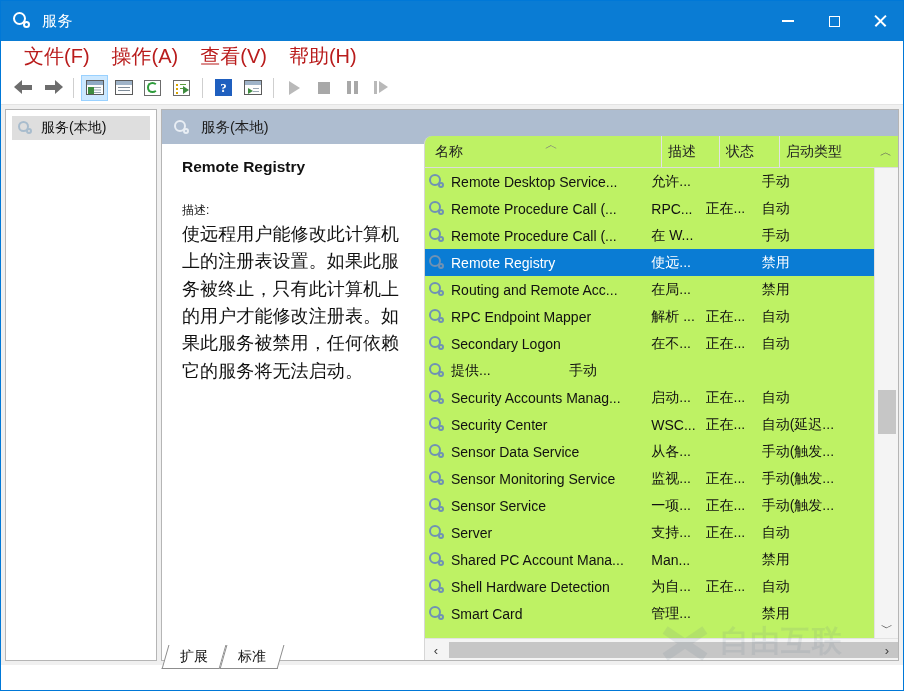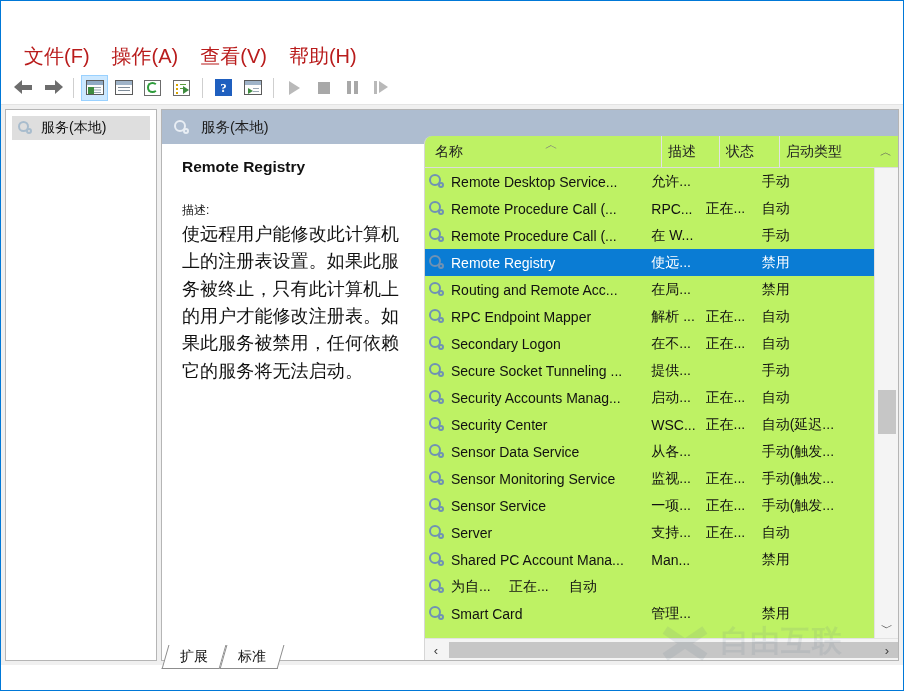--- a/index.html
+++ b/index.html
@@ -388,20 +388,38 @@
   .wm-x:after  { transform: rotate(-34deg); }
   .wm-text {
     font-size: 30px; font-weight: bold; color: #6b7c8c; letter-spacing: 1px;
   }
 </style>
 </head>
 <body>
 
 <div class="window">
 
+  <div class="titlebar">
+    <div class="title-icon">
+      <div class="gear-ring g1"></div>
+      <div class="gear-ring g2"></div>
+    </div>
+    <div class="title-text">服务</div>
+    <div class="win-controls">
+      <div class="win-btn">
+        <div class="glyph-min"></div>
+      </div>
+      <div class="win-btn">
+        <div class="glyph-max"></div>
+      </div>
+      <div class="win-btn close">
+        <div class="glyph-close"></div>
+      </div>
+    </div>
+  </div>
 
   <div class="menubar">
     <div class="menu-item">文件(F)</div>
     <div class="menu-item">操作(A)</div>
     <div class="menu-item">查看(V)</div>
     <div class="menu-item">帮助(H)</div>
   </div>
 
   <div class="toolbar">
     <div class="tb-btn">
@@ -569,21 +587,20 @@
               <div class="cell c-name">Secondary Logon</div>
               <div class="cell c-desc">在不...</div>
               <div class="cell c-state">正在...</div>
               <div class="cell c-start">自动</div>
             </div>
             <div class="row">
               <div class="row-icon">
                 <div class="r1"></div>
                 <div class="r2"></div>
               </div>
-              <div class="cell c-name">Secure Socket Tunneling ...</div>
               <div class="cell c-desc">提供...</div>
               <div class="cell c-state"></div>
               <div class="cell c-start">手动</div>
             </div>
             <div class="row">
               <div class="row-icon">
                 <div class="r1"></div>
                 <div class="r2"></div>
               </div>
               <div class="cell c-name">Security Accounts Manag...</div>
@@ -649,20 +666,21 @@
               <div class="cell c-name">Shared PC Account Mana...</div>
               <div class="cell c-desc">Man...</div>
               <div class="cell c-state"></div>
               <div class="cell c-start">禁用</div>
             </div>
             <div class="row">
               <div class="row-icon">
                 <div class="r1"></div>
                 <div class="r2"></div>
               </div>
+              <div class="cell c-name">Shell Hardware Detection</div>
               <div class="cell c-desc">为自...</div>
               <div class="cell c-state">正在...</div>
               <div class="cell c-start">自动</div>
             </div>
             <div class="row">
               <div class="row-icon">
                 <div class="r1"></div>
                 <div class="r2"></div>
               </div>
               <div class="cell c-name">Smart Card</div>

